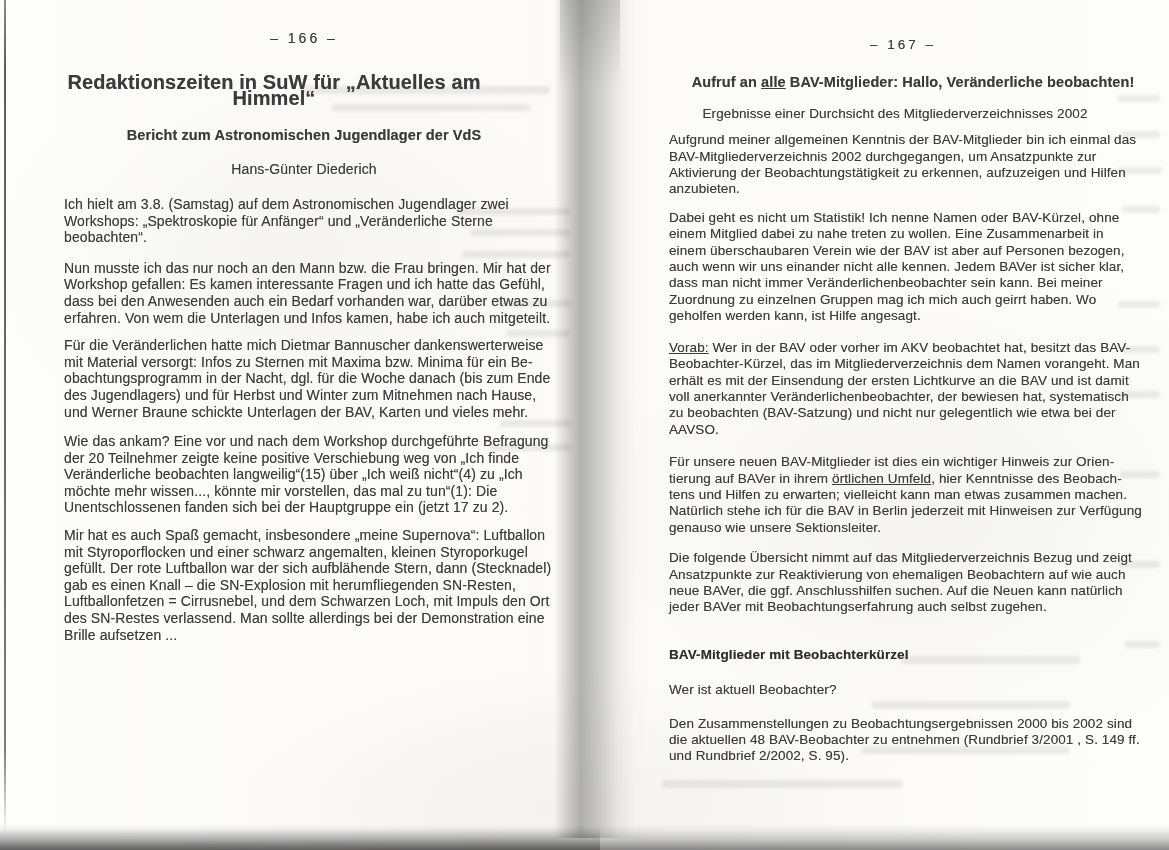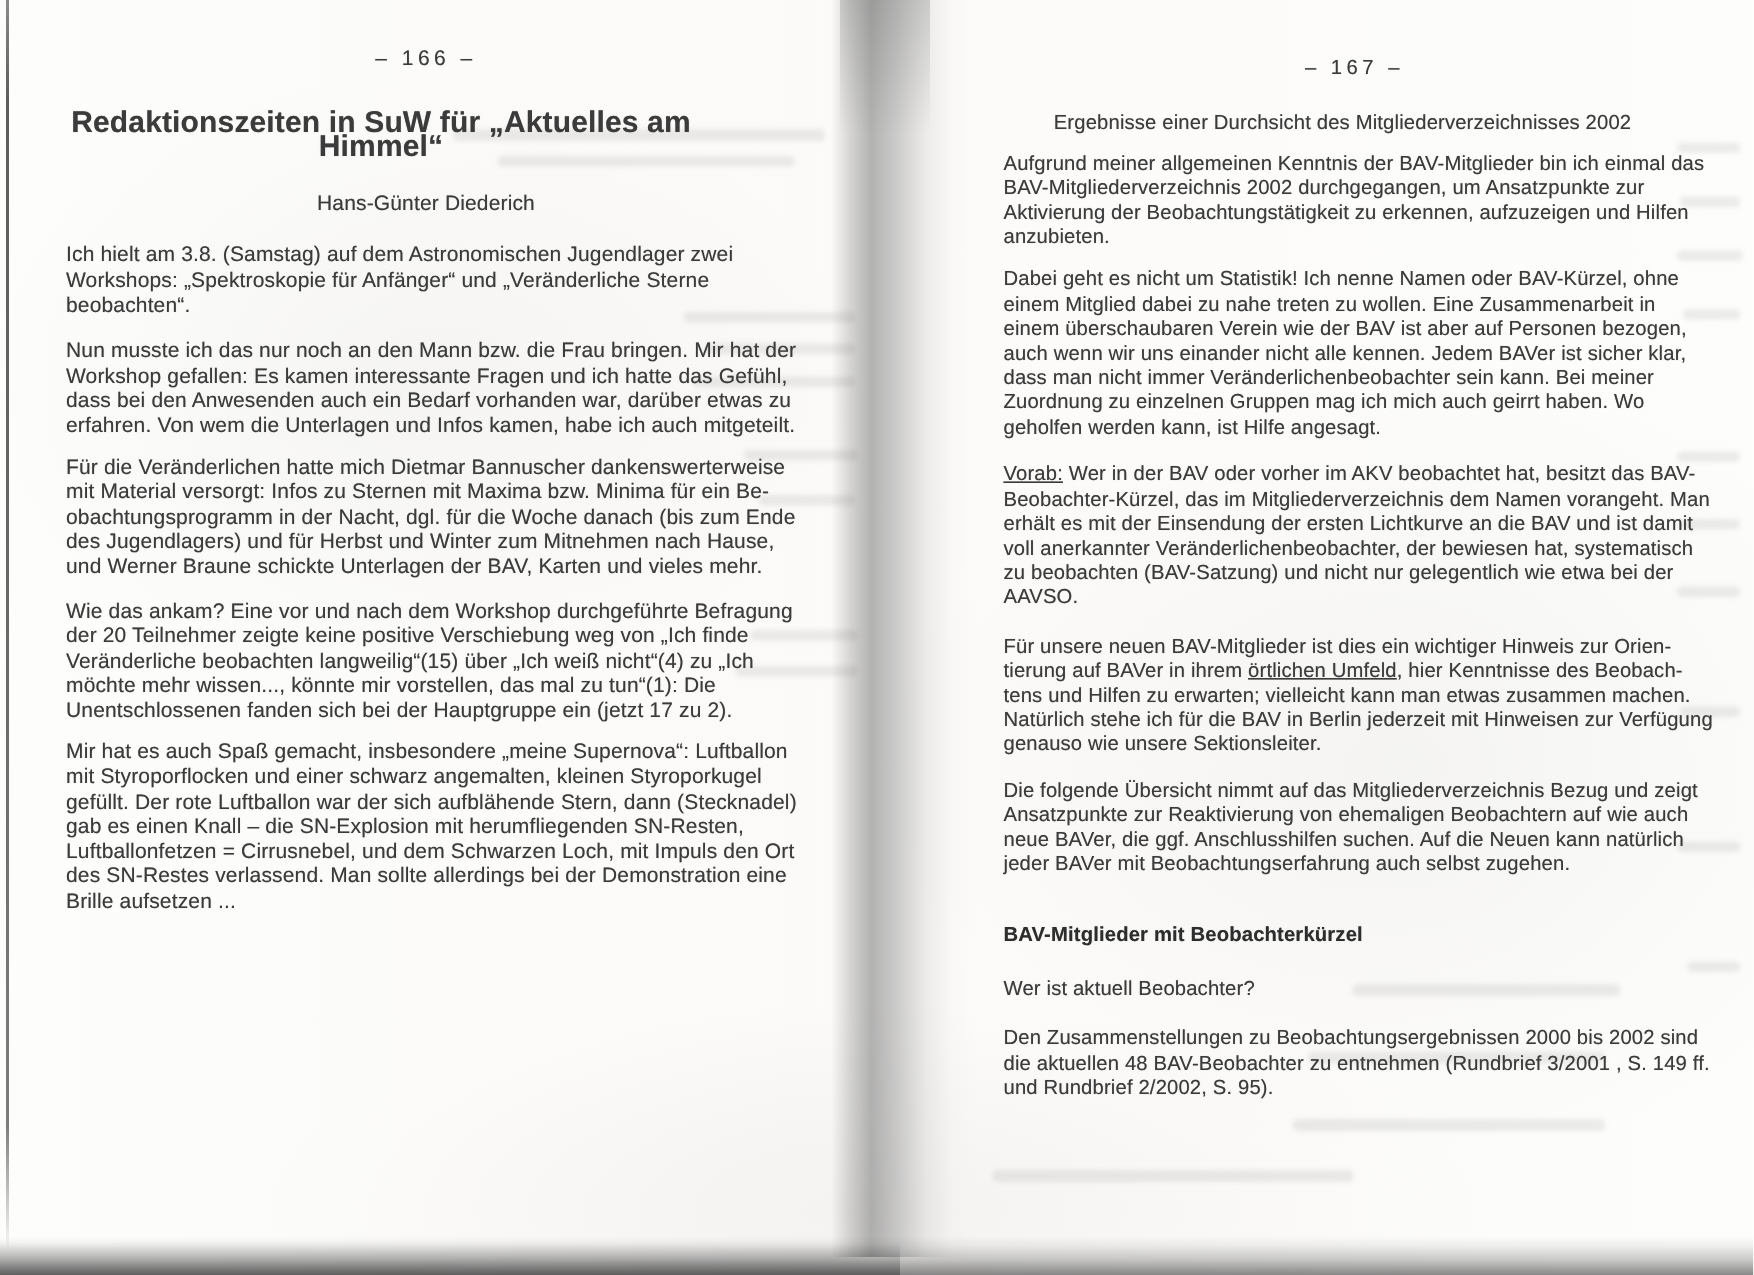--- a/index.html
+++ b/index.html
@@ -28,21 +28,21 @@
   .gutter-top{position:absolute;left:560px;top:0;width:60px;height:90px;
     background:linear-gradient(to bottom,rgba(50,50,50,0.18),rgba(0,0,0,0));}
   .bottom-shadow{position:absolute;left:0;bottom:0;width:1169px;height:26px;
     background:linear-gradient(to bottom,
       rgba(0,0,0,0) 0%, rgba(0,0,0,0.06) 25%, rgba(0,0,0,0.20) 60%, rgba(0,0,0,0.46) 100%);}
   .bottom-shadow-left{position:absolute;left:0;bottom:0;width:600px;height:22px;
     background:linear-gradient(to bottom, rgba(0,0,0,0) 0%, rgba(0,0,0,0.10) 40%, rgba(0,0,0,0.30) 100%);}
 
   
   .page{position:absolute;top:0;}
-  .page-left{left:44px;top:30px;width:562px;font-size:14px;line-height:16.6px;}
+  .page-left{left:64px;top:30px;width:562px;font-size:14px;line-height:16.6px;}
   .page-right{left:669px;top:37px;width:502px;font-size:13.5px;line-height:16.4px;}
   .p,.line{white-space:pre-line;}
   .scan-text{color:#3b3b3b;text-shadow:0 0 0.5px rgba(70,70,70,0.55);letter-spacing:0.1px;}
   .u{text-decoration:underline;}
   .pageno-left{width:480px;text-align:center;letter-spacing:3px;margin:0 0 27px 0;}
   .pageno-right{width:468px;text-align:center;letter-spacing:3px;margin:0 0 21px 0;}
   .t1{width:420px;margin:0 0 20px 0;text-align:center;font-size:20px;font-weight:bold;}
   .t2{width:480px;margin:0 0 18px 0;text-align:center;font-size:14.5px;font-weight:bold;}
   .author{width:480px;text-align:center;margin:0 0 18px 0;}
   .byline{width:470px;text-align:right;margin:0 0 18px 0;}
@@ -81,20 +81,21 @@
   <div class="ghost" style="left:1118px;top:561px;width:42px;height:7px;"></div>
   <div class="ghost" style="left:1125px;top:641px;width:35px;height:7px;"></div>
   <div class="ghost" style="left:902px;top:656px;width:178px;height:8px;"></div>
   <div class="ghost" style="left:872px;top:701px;width:198px;height:8px;"></div>
   <div class="ghost" style="left:862px;top:746px;width:208px;height:8px;"></div>
   <div class="ghost" style="left:662px;top:780px;width:240px;height:8px;"></div>
 
   <div class="page page-left">
     <div class="pageno-left">–  166  –</div>
     <div class="t1">Redaktionszeiten in SuW  für „Aktuelles am Himmel“</div>
+    <div class="t2">Bericht zum Astronomischen Jugendlager der VdS</div>
     <div class="author">Hans-Günter Diederich</div>
     <div class="p mb14">Ich hielt am 3.8. (Samstag) auf dem Astronomischen Jugendlager zwei
 Workshops: „Spektroskopie für Anfänger“ und „Veränderliche Sterne
 beobachten“.</div>
     <div class="p mb11">Nun musste ich das nur noch an den Mann bzw. die Frau bringen. Mir hat der
 Workshop gefallen: Es kamen interessante Fragen und ich hatte das Gefühl,
 dass bei den Anwesenden auch ein Bedarf vorhanden war, darüber etwas zu
 erfahren. Von wem die Unterlagen und Infos kamen, habe ich auch mitgeteilt.</div>
     <div class="p mb13">Für die Veränderlichen hatte mich Dietmar Bannuscher dankenswerterweise
 mit Material versorgt: Infos zu Sternen mit Maxima bzw. Minima für ein Be-
@@ -110,20 +111,21 @@
 mit Styroporflocken und einer schwarz angemalten, kleinen Styroporkugel
 gefüllt. Der rote Luftballon war der sich aufblähende Stern, dann (Stecknadel)
 gab es einen Knall – die SN-Explosion mit herumfliegenden SN-Resten,
 Luftballonfetzen = Cirrusnebel, und dem Schwarzen Loch, mit Impuls den Ort
 des SN-Restes verlassend. Man sollte allerdings bei der Demonstration eine
 Brille aufsetzen ...</div>
   </div>
 
   <div class="page page-right">
     <div class="pageno-right">–  167  –</div>
+    <div class="rp-title"><span>Aufruf an </span><span class="u">alle</span><span> BAV-Mitglieder: Hallo, Veränderliche beobachten!</span></div>
     <div class="rp-subtitle">Ergebnisse einer Durchsicht des Mitgliederverzeichnisses 2002</div>
     <div class="p mb12">Aufgrund meiner allgemeinen Kenntnis der BAV-Mitglieder bin ich einmal das
 BAV-Mitgliederverzeichnis 2002 durchgegangen, um Ansatzpunkte zur
 Aktivierung der Beobachtungstätigkeit zu erkennen, aufzuzeigen und Hilfen
 anzubieten.</div>
     <div class="p mb15">Dabei geht es nicht um Statistik! Ich nenne Namen oder BAV-Kürzel, ohne
 einem Mitglied dabei zu nahe treten zu wollen. Eine Zusammenarbeit in
 einem überschaubaren Verein wie der BAV ist aber auf Personen bezogen,
 auch wenn wir uns einander nicht alle kennen. Jedem BAVer ist sicher klar,
 dass man nicht immer Veränderlichenbeobachter sein kann. Bei meiner

